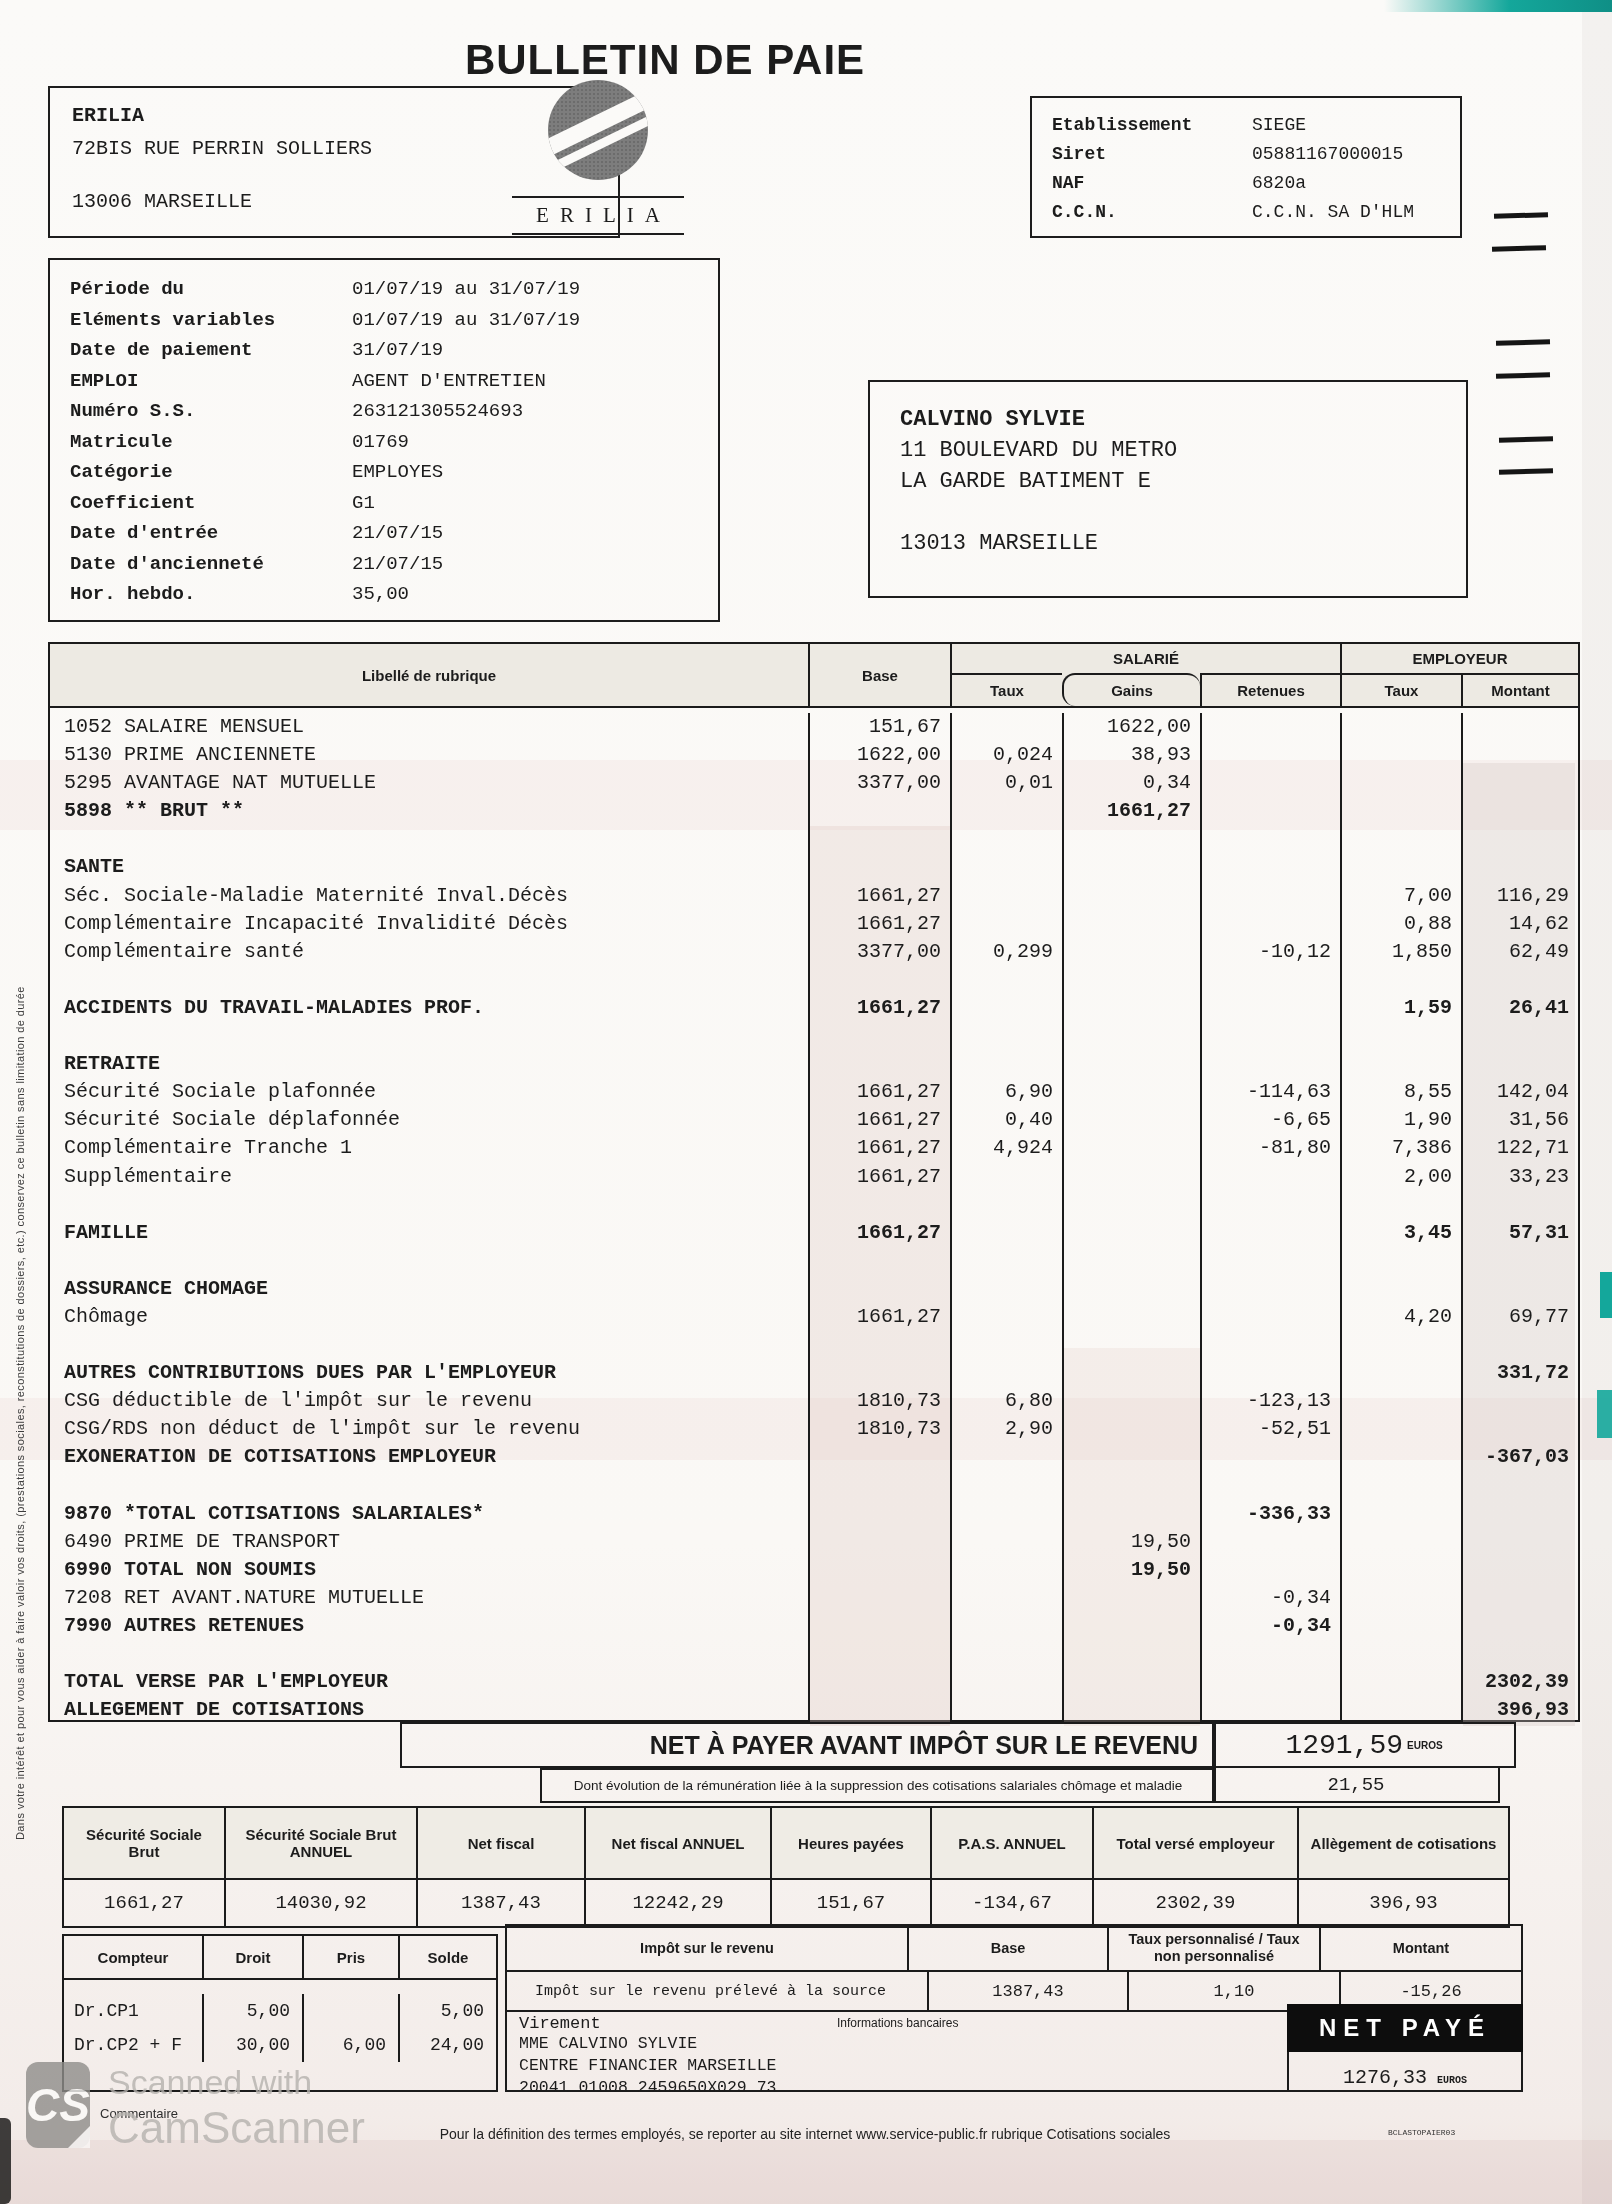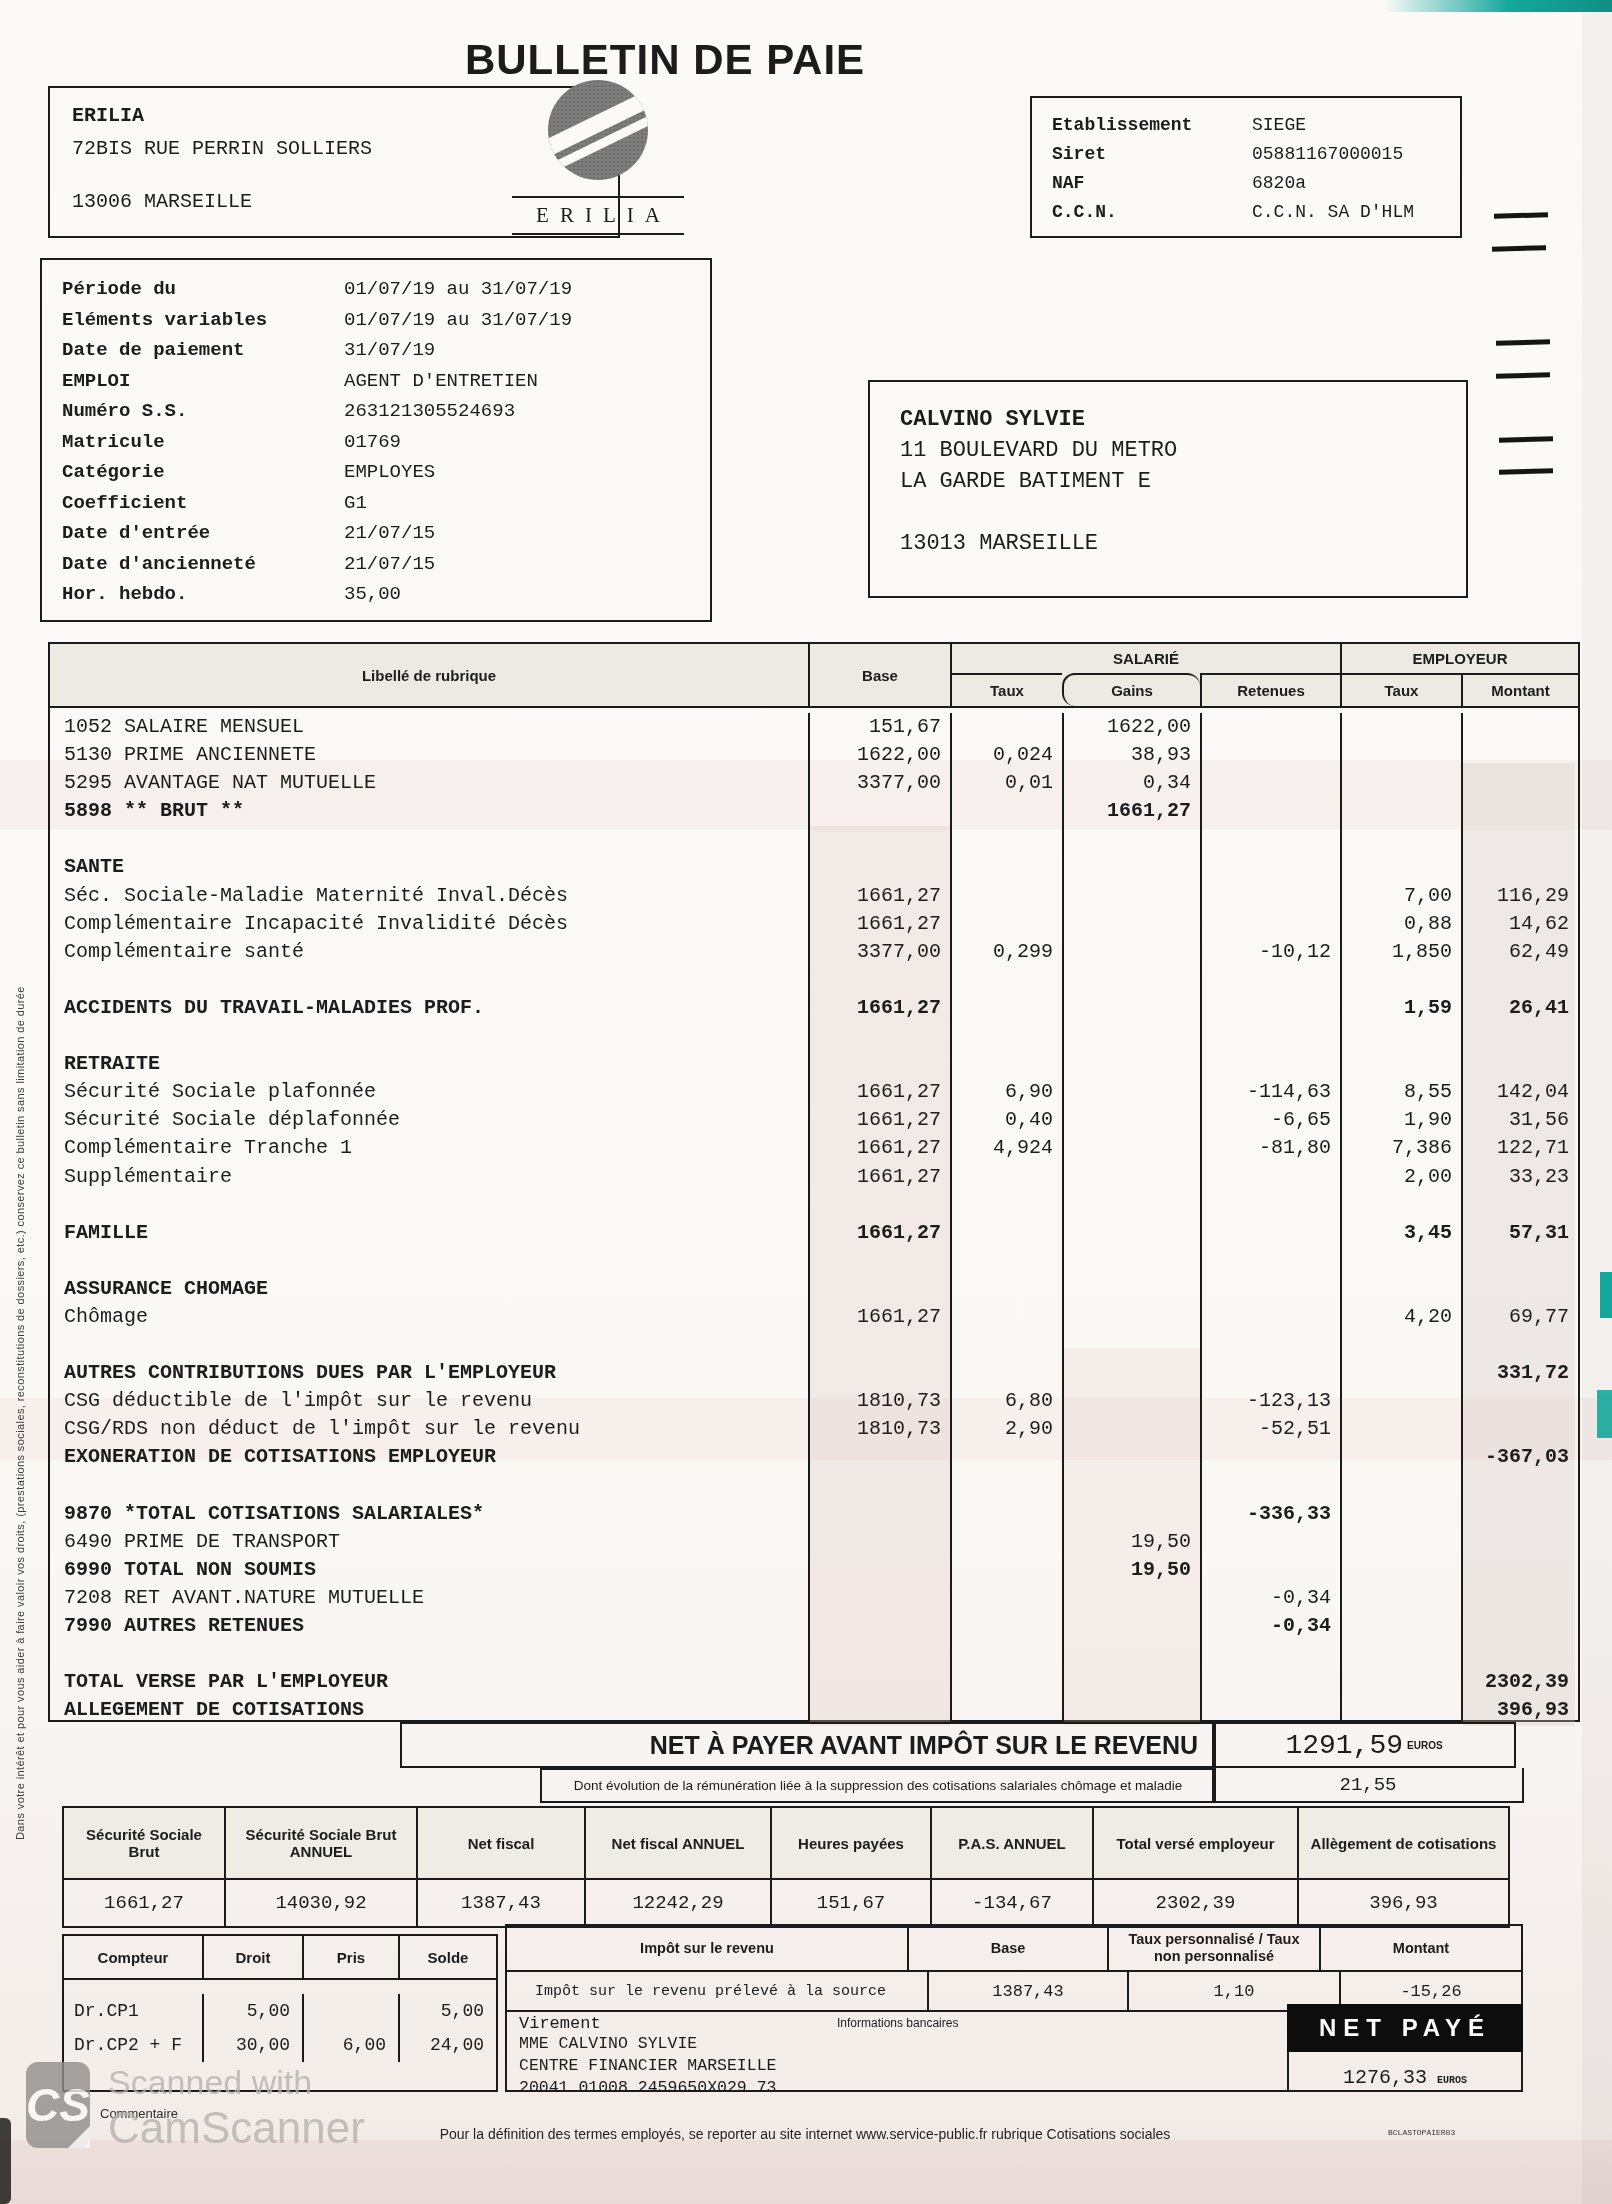--- a/index.html
+++ b/index.html
@@ -38,21 +38,21 @@
             font-family:"Liberation Serif","DejaVu Serif",serif;font-size:21px;letter-spacing:11px;
             text-indent:11px;}
 
   
   .estab-box{left:1030px;top:96px;width:432px;height:142px;padding:13px 20px;}
   .erow{display:flex;font-size:18px;line-height:29px;}
   .erow .lab{width:200px;font-weight:bold;}
   .erow .val{flex:1;}
 
   
-  .info-box{left:40px;top:258px;width:672px;height:364px;padding:14px 20px;}
+  .info-box{left:48px;top:258px;width:672px;height:364px;padding:14px 20px;}
   .irow{display:flex;font-size:19px;line-height:30.5px;}
   .irow .lab{width:282px;font-weight:bold;}
   .irow .val{flex:1;}
 
   
   .addr-box{left:868px;top:380px;width:600px;height:218px;padding:22px 30px;}
   .aline{font-size:22px;line-height:31px;}
   .aline.first{font-weight:bold;}
 
   
@@ -77,21 +77,21 @@
   .net-strip{left:48px;top:1722px;width:1532px;height:84px;}
   .net-label-box{position:absolute;left:352px;top:0;width:816px;height:46px;border:2.5px solid #1b1b1b;
                  display:flex;align-items:center;justify-content:flex-end;padding-right:16px;
                  font-size:25px;font-weight:bold;box-sizing:border-box;}
   .net-val-box{position:absolute;left:1164px;top:0;width:304px;height:46px;border:2.5px solid #1b1b1b;
                display:flex;align-items:center;justify-content:center;box-sizing:border-box;}
   .net-val-box .amt{font-size:28px;}
   .sup{font-size:10px;font-weight:bold;vertical-align:super;margin-left:4px;}
   .dont-box{position:absolute;left:492px;top:46px;width:676px;height:35px;border:2px solid #1b1b1b;
             display:flex;align-items:center;justify-content:center;font-size:13.5px;box-sizing:border-box;}
-  .dont-val{position:absolute;left:1164px;top:46px;width:312px;height:35px;border:2px solid #1b1b1b;border-top:none;
+  .dont-val{position:absolute;left:1164px;top:46px;width:288px;height:35px;border:2px solid #1b1b1b;border-top:none;
             display:flex;align-items:center;justify-content:center;font-size:19px;box-sizing:border-box;}
 
   
   .sum-table{left:62px;top:1806px;width:1448px;height:122px;border:2.5px solid #1b1b1b;}
   .sum-head,.sum-vals{display:grid;grid-template-columns:160px 192px 168px 186px 160px 162px 205px 1fr;}
   .sum-head{height:70px;background:#efece5;border-bottom:2px solid #1b1b1b;}
   .sum-head .sc{display:flex;align-items:center;justify-content:center;text-align:center;
                 font-size:15px;font-weight:bold;padding:2px 8px;box-sizing:border-box;}
   .sum-vals{height:46px;}
   .sum-vals .sc{display:flex;align-items:center;justify-content:center;

